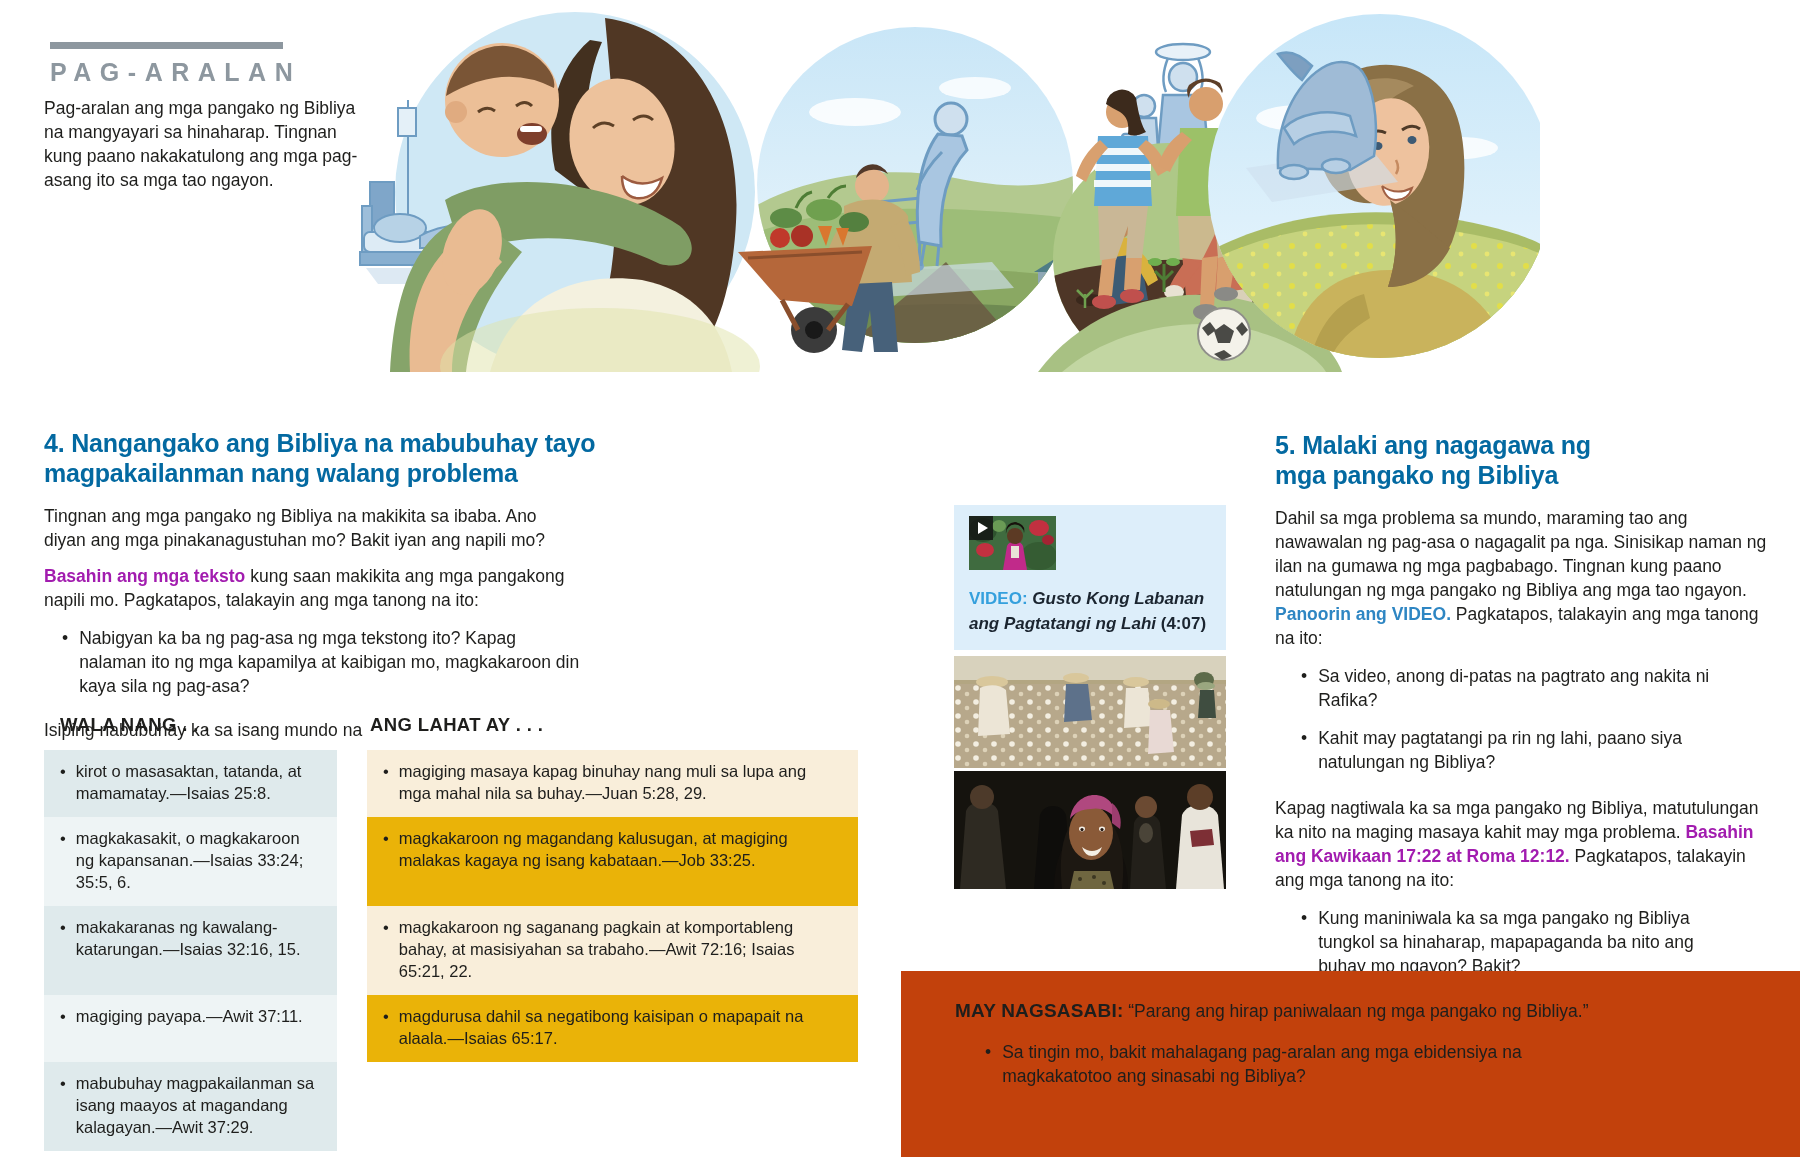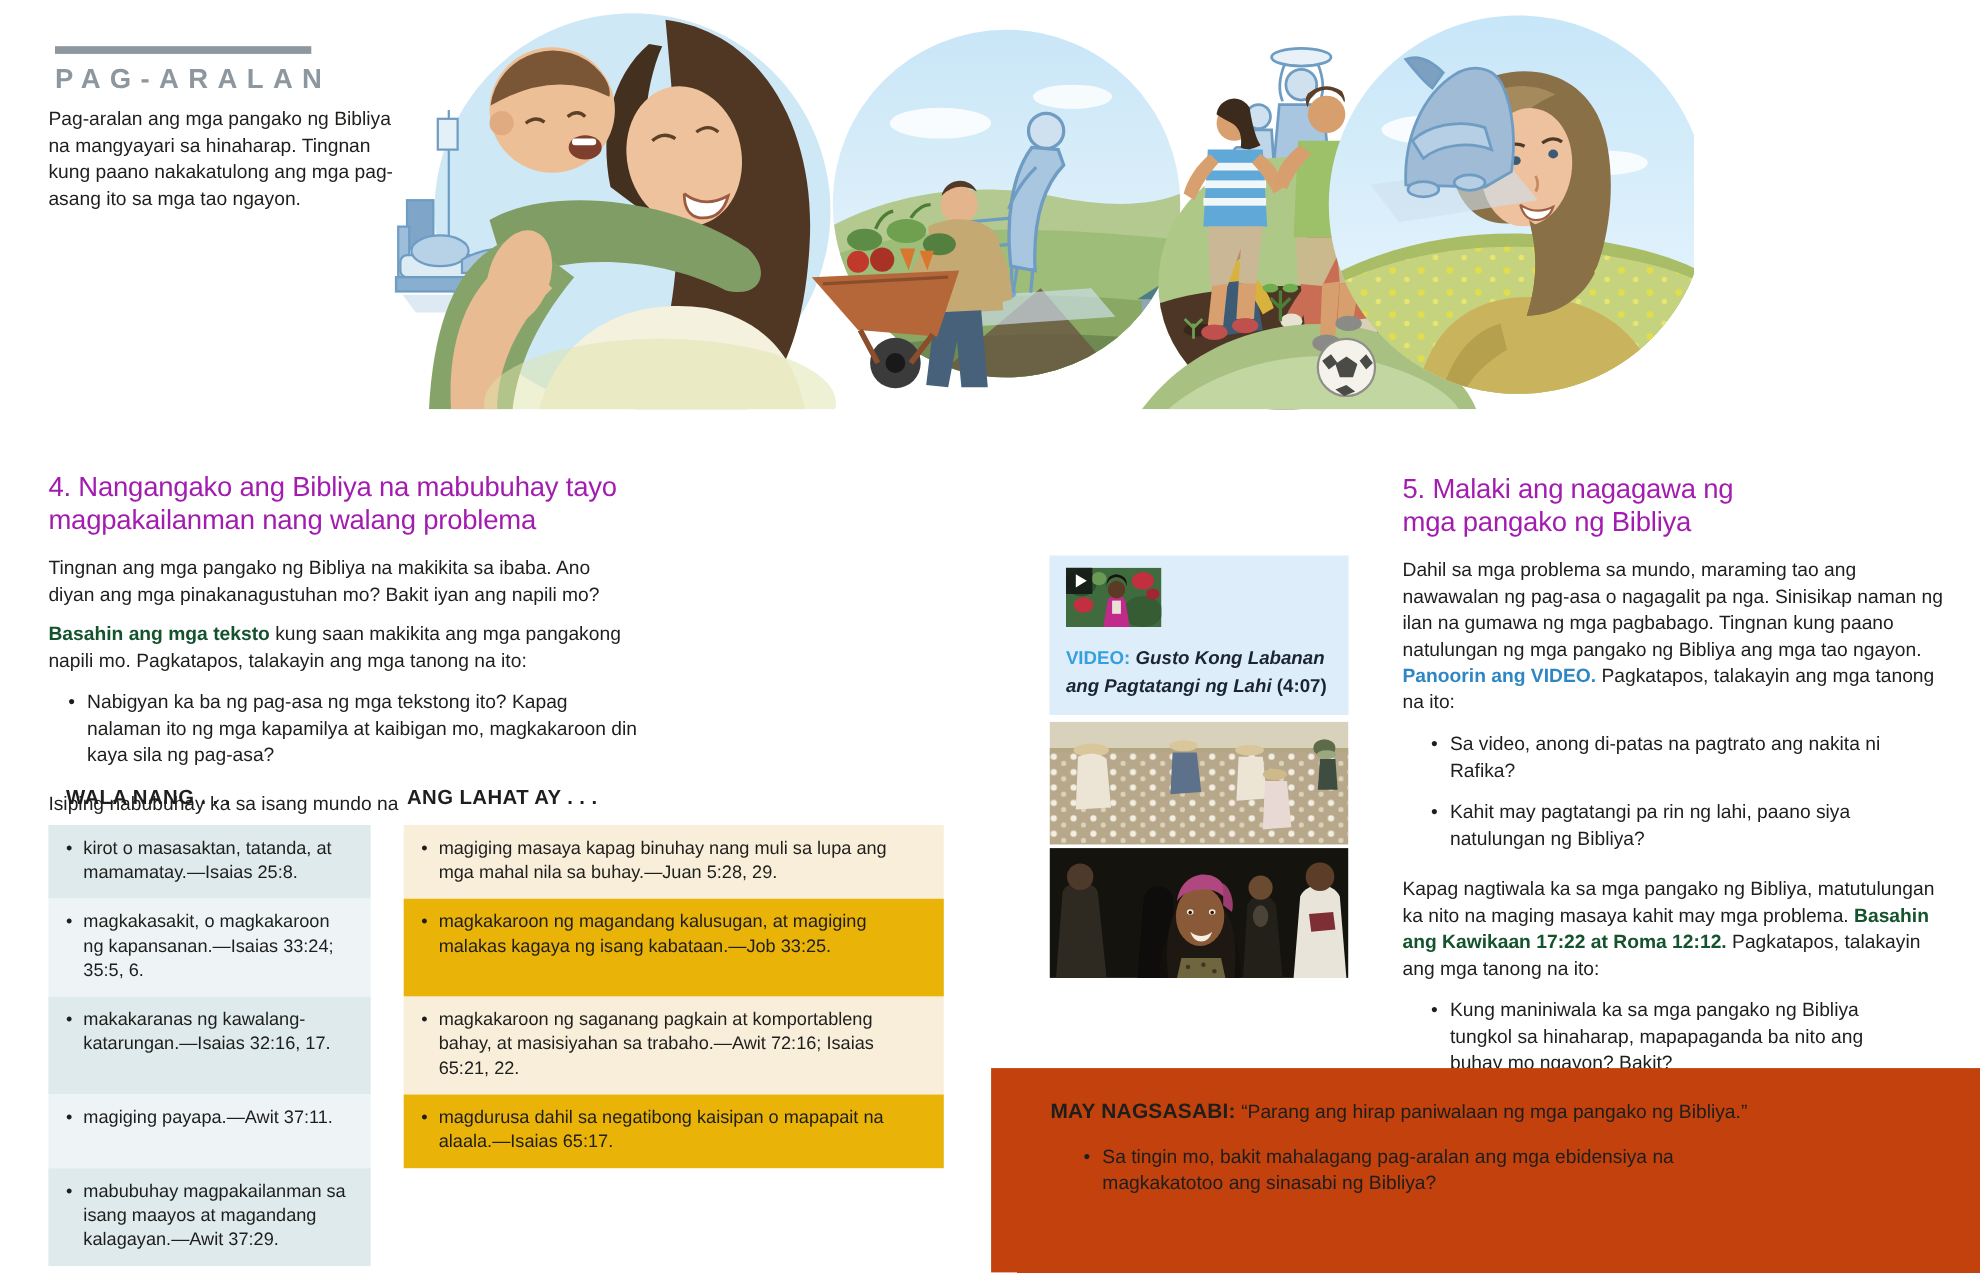--- a/index.html
+++ b/index.html
@@ -8,26 +8,26 @@
   
   .kicker-bar{position:absolute;left:50px;top:42px;width:233px;height:7px;background:#8d979f;}
   .kicker{position:absolute;left:50px;top:58px;font-size:25px;font-weight:bold;
           letter-spacing:0.34em;color:#8d979f;}
   .intro{position:absolute;left:44px;top:96px;width:318px;font-size:17.5px;line-height:24px;margin:0;}
   
   .illustration{position:absolute;left:350px;top:0;width:1190px;height:372px;}
   
   .col4{position:absolute;left:44px;top:428px;width:705px;}
   .col5{position:absolute;left:1275px;top:430px;width:497px;}
-  h2.sec{font-size:25px;line-height:30px;font-weight:normal;color:#a21caf;margin:0 0 16px 0;letter-spacing:-0.2px;}
+  h2.sec{font-size:25px;line-height:30px;font-weight:bold;color:#0369a1;margin:0 0 16px 0;letter-spacing:-0.2px;}
   .col4 h2.sec{max-width:610px;}
   .col5 h2.sec{max-width:350px;}
   .body-p{font-size:17.5px;line-height:24px;margin:0 0 12px 0;max-width:535px;}
   .col5 .body-p{max-width:497px;}
-  .gold{color:#14532d;font-weight:bold;text-decoration:none;}
+  .gold{color:#a21caf;font-weight:bold;text-decoration:none;}
   .bluelink{color:#2e86c3;font-weight:bold;text-decoration:none;}
   .bullet{display:flex;gap:11px;font-size:17.5px;line-height:24px;margin:14px 0 10px 18px;max-width:520px;}
   .bullet::before{content:"\2022";flex:0 0 auto;}
   .col5 .bullet{max-width:440px;margin-left:26px;}
   .tbl-intro{margin-top:20px;}
   
   .ptable{position:absolute;left:44px;top:714px;width:801px;}
   .ptable-head{display:grid;grid-template-columns:293px 491px;column-gap:17px;margin-bottom:14px;}
   .ph{font-size:18.5px;font-weight:bold;letter-spacing:0.02em;padding-left:16px;}
   .ptable-grid{display:grid;grid-template-columns:293px 491px;column-gap:30px;}
@@ -321,21 +321,21 @@
       <div class="cell">
           <span>magiging masaya kapag binuhay nang muli sa lupa ang mga mahal nila sa buhay.—Juan 5:28, 29.</span>
         </div>
       <div class="cell">
           <span>magkakasakit, o magkakaroon ng kapansanan.—Isaias 33:24; 35:5, 6.</span>
         </div>
       <div class="cell">
           <span>magkakaroon ng magandang kalusugan, at magiging malakas kagaya ng isang kabataan.—Job 33:25.</span>
         </div>
       <div class="cell">
-          <span>makakaranas ng kawalang-katarungan.—Isaias 32:16, 17.</span>
+          <span>makakaranas ng kawalang-katarungan.—Isaias 32:16, 15.</span>
         </div>
       <div class="cell">
           <span>magkakaroon ng saganang pagkain at komportableng bahay, at masisiyahan sa trabaho.—Awit 72:16; Isaias 65:21, 22.</span>
         </div>
       <div class="cell">
           <span>magiging payapa.—Awit 37:11.</span>
         </div>
       <div class="cell">
           <span>magdurusa dahil sa negatibong kaisipan o mapapait na alaala.—Isaias 65:17.</span>
         </div>

